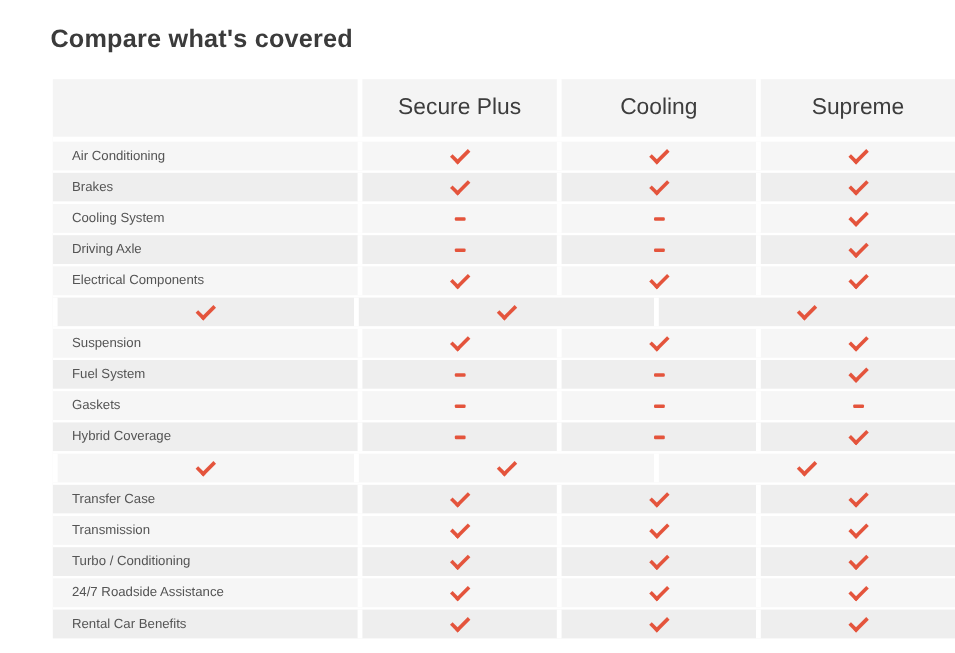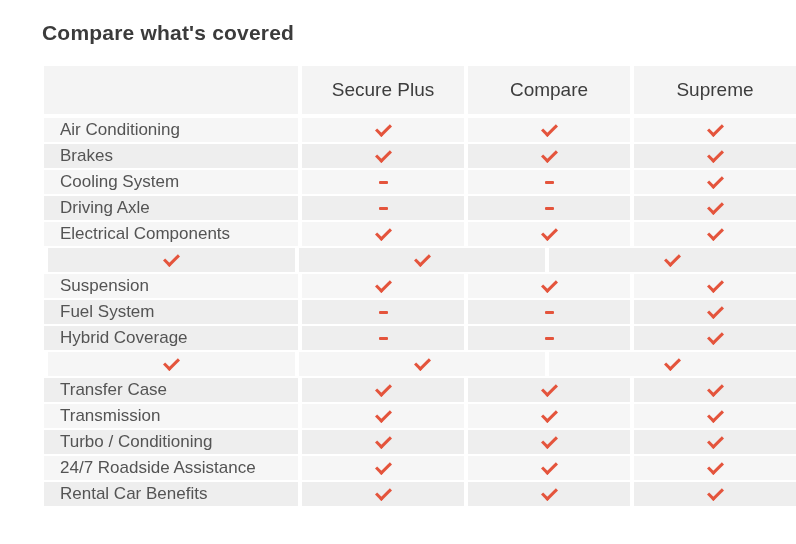--- a/index.html
+++ b/index.html
@@ -43,21 +43,21 @@
   .t-row.odd  { background: var(--row-odd-bg,  #f6f6f6); }
   .t-row.even { background: var(--row-even-bg, #eeeeee); }
   .cell {
     box-sizing: border-box;
   }
   .label-cell {
     flex: 0 0 254px;
     display: flex;
     align-items: center;
     padding-left: 16px;
-    font-size: 17px;
+    font-size: 11px;
     color: var(--label-color, #545454);
   }
   .plan-cell {
     flex: 1 1 0;
     display: flex;
     align-items: center;
     justify-content: center;
     border-left: 4px solid #ffffff;
   }
   .header-cell {
@@ -84,21 +84,21 @@
 </head>
 <body>
 
 <div class="page">
   <h1 class="page-title">Compare what's covered</h1>
 
   <div class="compare-table">
     <div class="header-row">
       <div class="cell label-cell"></div>
       <div class="cell plan-cell header-cell">Secure Plus</div>
-      <div class="cell plan-cell header-cell">Compare</div>
+      <div class="cell plan-cell header-cell">Cooling</div>
       <div class="cell plan-cell header-cell">Supreme</div>
     </div>
     <div class="table-body" id="table-body">
         <div class="t-row odd">
           <div class="cell label-cell">Air Conditioning</div>
           <div class="cell plan-cell">
             <span class="check-icon"></span>
           </div>
           <div class="cell plan-cell">
             <span class="check-icon"></span>
@@ -181,20 +181,32 @@
         <div class="t-row even">
           <div class="cell label-cell">Fuel System</div>
           <div class="cell plan-cell">
             <span class="dash-icon"></span>
           </div>
           <div class="cell plan-cell">
             <span class="dash-icon"></span>
           </div>
           <div class="cell plan-cell">
             <span class="check-icon"></span>
+          </div>
+        </div>
+        <div class="t-row odd">
+          <div class="cell label-cell">Gaskets</div>
+          <div class="cell plan-cell">
+            <span class="dash-icon"></span>
+          </div>
+          <div class="cell plan-cell">
+            <span class="dash-icon"></span>
+          </div>
+          <div class="cell plan-cell">
+            <span class="dash-icon"></span>
           </div>
         </div>
         <div class="t-row even">
           <div class="cell label-cell">Hybrid Coverage</div>
           <div class="cell plan-cell">
             <span class="dash-icon"></span>
           </div>
           <div class="cell plan-cell">
             <span class="dash-icon"></span>
           </div>

